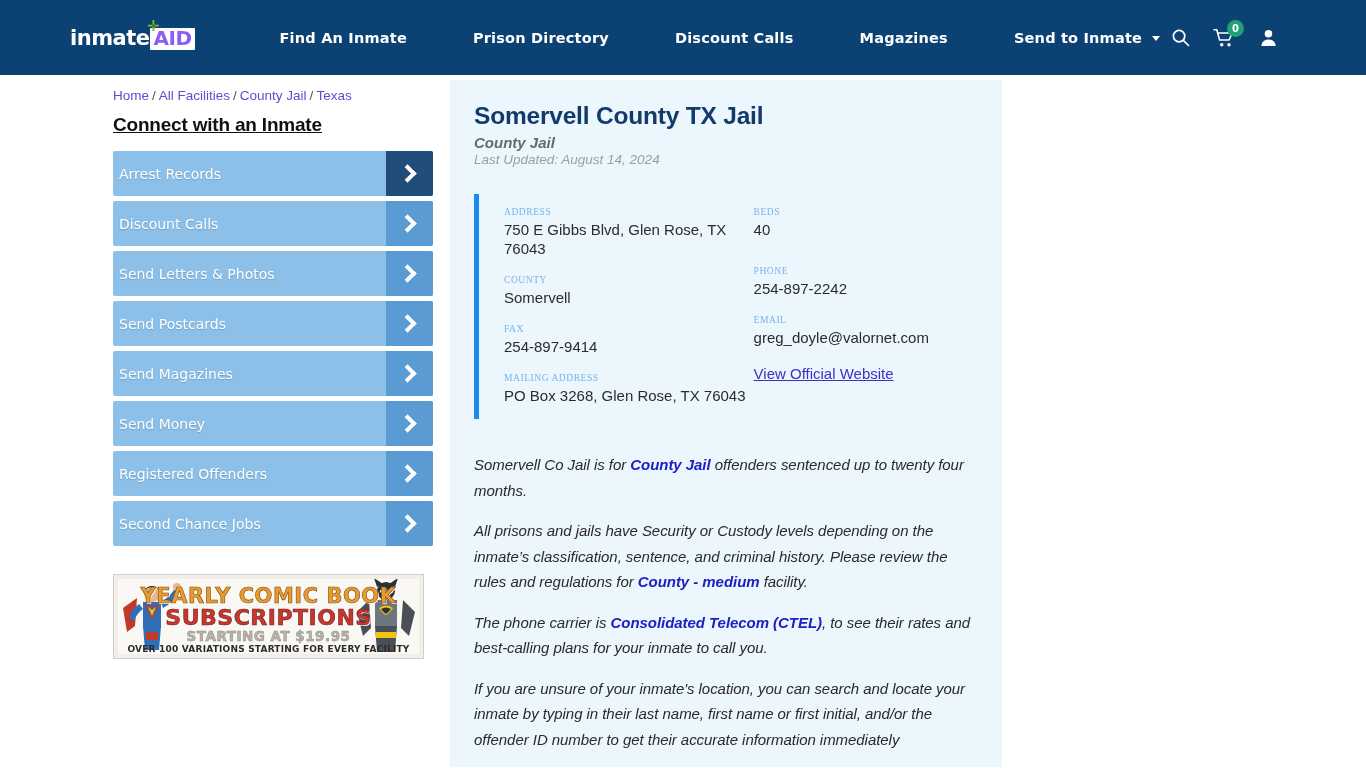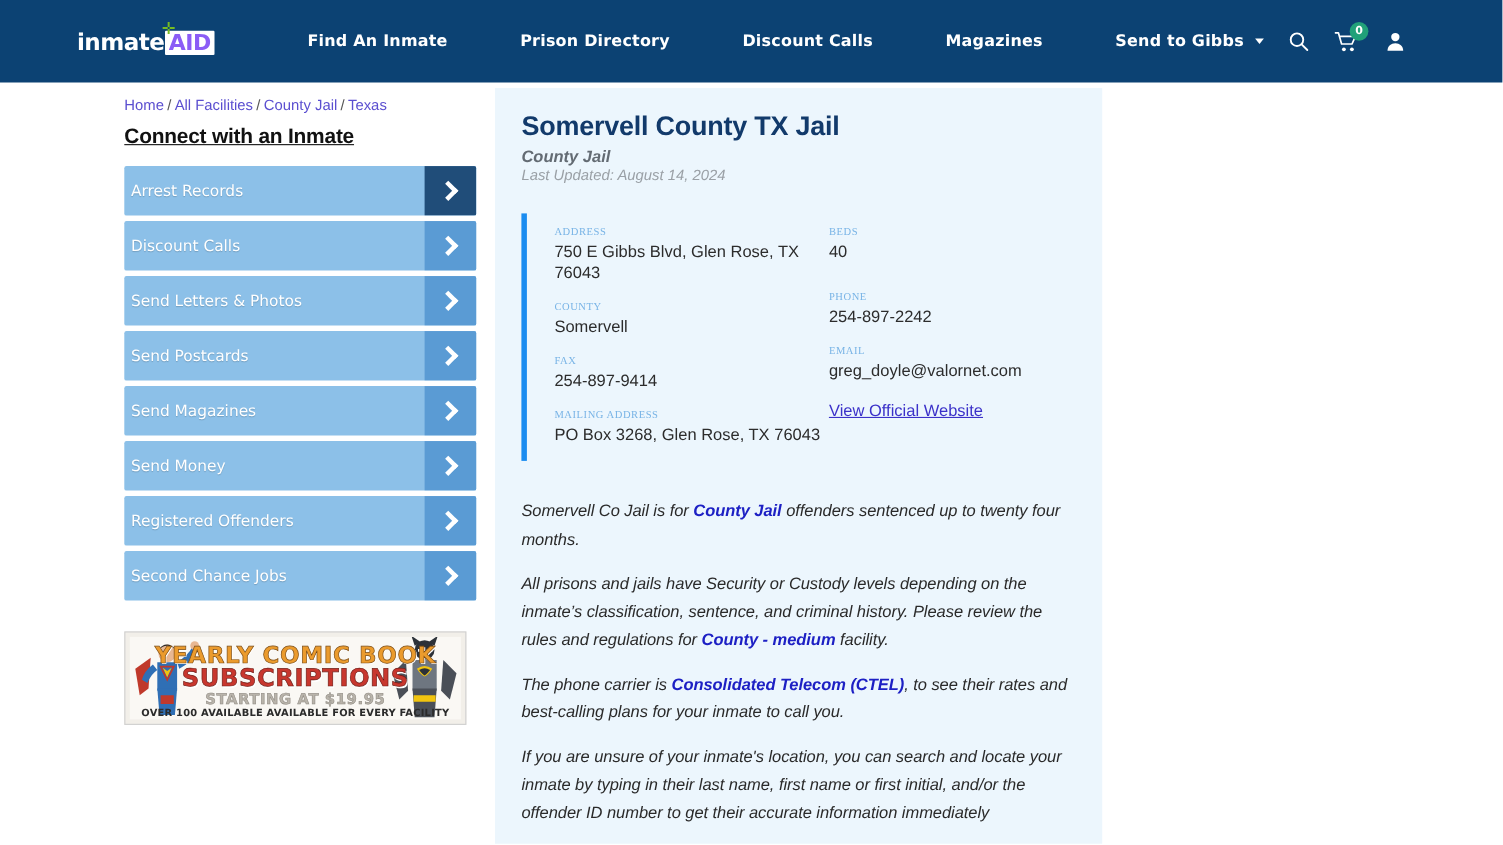--- a/index.html
+++ b/index.html
@@ -323,21 +323,21 @@
       <span class="logo-plus">✛</span>
     </div>
   </div>
 
   <div class="nav">
     <div class="nav-item"><span>Find An Inmate</span></div>
     <div class="nav-item"><span>Prison Directory</span></div>
     <div class="nav-item"><span>Discount Calls</span></div>
     <div class="nav-item"><span>Magazines</span></div>
     <div class="nav-item dropdown">
-      <span>Send to Gibbs</span>
+      <span>Send to Inmate</span>
       <span class="caret"></span>
     </div>
   </div>
 
   <div class="header-icons">
     <div class="hicon">
       <svg width="19" height="19" viewBox="0 0 20 20" fill="none">
         <circle cx="8.5" cy="8.5" r="6" stroke="#ffffff" stroke-width="1.8"></circle>
         <line x1="13.2" y1="13.2" x2="18.4" y2="18.4" stroke="#ffffff" stroke-width="1.8" stroke-linecap="round"></line>
       </svg>
@@ -443,21 +443,21 @@
           <path d="M22 9 l-3 -9 l9 6z" fill="#2c3138"></path>
           <path d="M40 9 l3 -9 l-9 6z" fill="#2c3138"></path>
           <rect x="25" y="12" width="5" height="2.5" fill="#ffffff"></rect>
           <rect x="33" y="12" width="5" height="2.5" fill="#ffffff"></rect>
           <path d="M24 30 q7 -5 14 0 q-4 6 -7 7 q-3 -1 -7 -7z" fill="#f1c40f"></path>
           <path d="M26 31 q5 -3 10 0 q-3 4 -5 5 q-2 -1 -5 -5z" fill="#2c3138"></path>
         </svg>
         <div class="ad-l1">YEARLY COMIC BOOK</div>
         <div class="ad-l2">SUBSCRIPTIONS</div>
         <div class="ad-l3">STARTING AT $19.95</div>
-        <div class="ad-l4">OVER 100 AVAILABLE AVAILABLE FOR EVERY FACILITY</div>
+        <div class="ad-l4">OVER 100 VARIATIONS STARTING FOR EVERY FACILITY</div>
       </div>
     </div>
   </div>
 
   <div class="main">
     <div class="main-inner">
       <div class="facility-title">Somervell County TX Jail</div>
       <div class="facility-type">County Jail</div>
       <div class="facility-updated">Last Updated: August 14, 2024</div>
 

